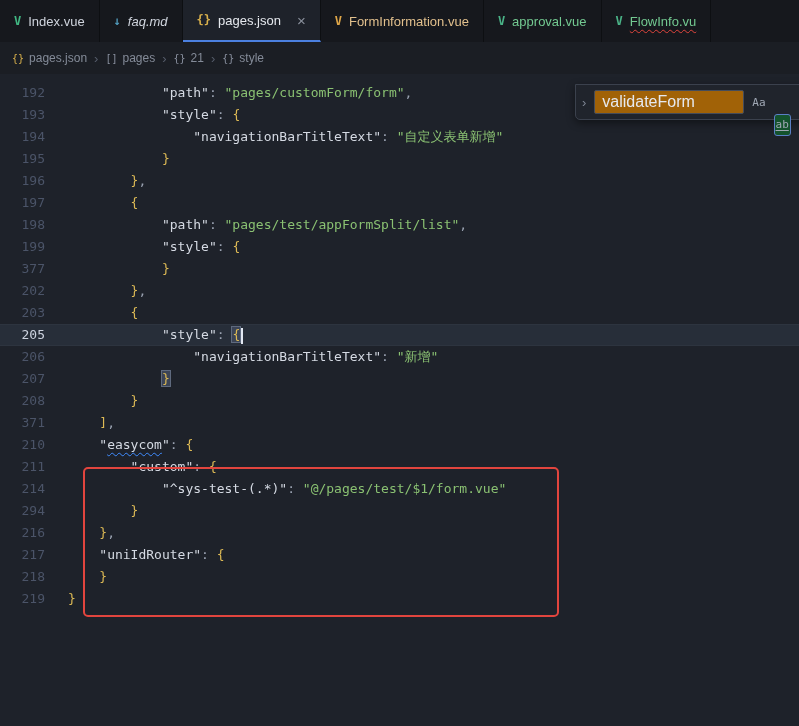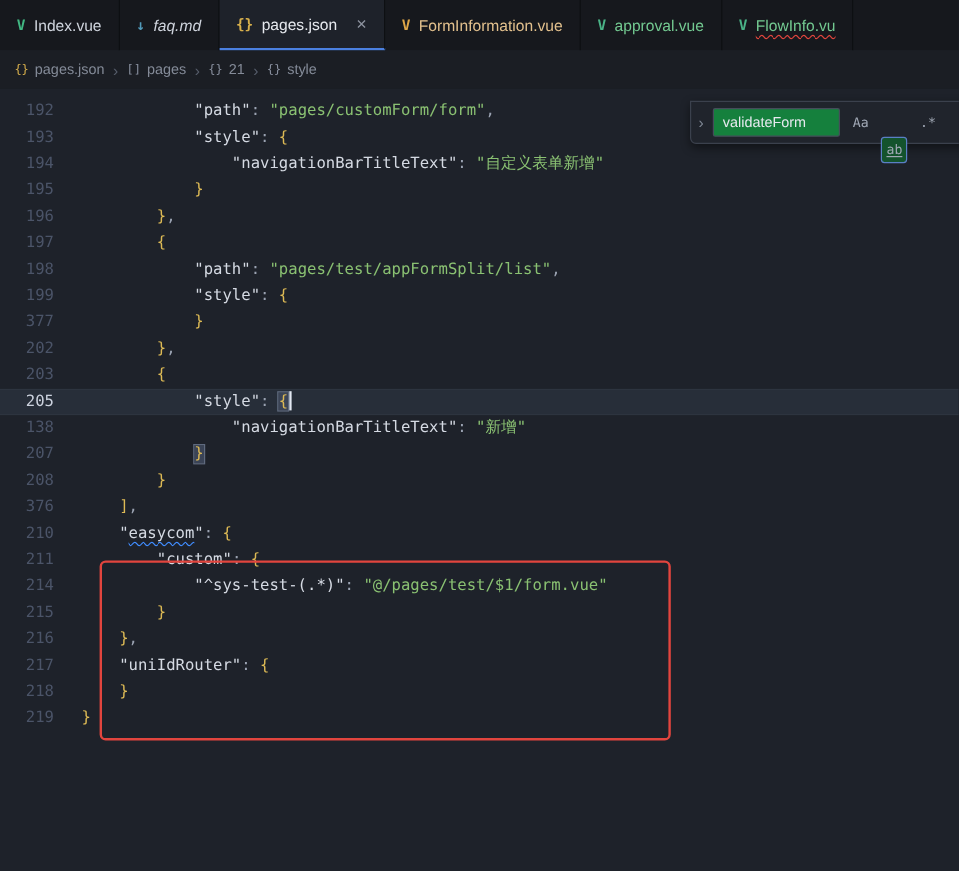--- a/index.html
+++ b/index.html
@@ -62,22 +62,22 @@
   .blame { color:#636b7a; margin-left:44px; }
   
   .find {
     position:absolute; top:84px; left:575px; width:245px; height:36px;
     background:#20242c; border:1px solid #3b414d; border-radius:0 0 0 5px;
     display:flex; align-items:center; gap:6px; padding:0 5px 0 4px;
     box-shadow:0 3px 8px rgba(0,0,0,.45); z-index:5;
   }
   .find-chev { color:#7e8694; font-size:13px; padding:0 2px; }
   .find-input {
-    width:106px; height:24px; background:#15803d; border:1px solid #454c5a;
-    color:#e6e9ef; font-size:12px; padding:0 7px; outline:none;
+    width:150px; height:24px; background:#a16207; border:1px solid #454c5a;
+    color:#e6e9ef; font-size:16px; padding:0 7px; outline:none;
     font-family:"Liberation Sans", sans-serif; border-radius:2px;
   }
   .find-opt {
     width:22px; height:22px; display:flex; align-items:center; justify-content:center;
     color:#a0a8b5; font-size:11px; border-radius:3px; border:1px solid transparent;
     font-family:"DejaVu Sans Mono", monospace;
   }
   .find-opt.active { background:#14532d; border-color:#5a7fc5;margin-top:45px; }
   .find-opt.uw { text-decoration:underline; text-underline-offset:2px; }
   
@@ -183,49 +183,49 @@
       </div>
       <div class="code-line">
         <span class="lnum">203</span>
         <span class="ctext"><span class="brace">        {</span></span>
       </div>
       <div class="code-line current">
         <span class="lnum">205</span>
         <span class="ctext"><span class="key">            "style"</span><span class="pun">: </span><span class="brace match">{</span><span class="cursor"></span></span>
       </div>
       <div class="code-line">
-        <span class="lnum">138</span>
+        <span class="lnum">206</span>
         <span class="ctext"><span class="key">                "navigationBarTitleText"</span><span class="pun">: </span><span class="str">"新增"</span></span>
       </div>
       <div class="code-line">
         <span class="lnum">207</span>
         <span class="ctext"><span class="pun">            </span><span class="brace match">}</span></span>
       </div>
       <div class="code-line">
         <span class="lnum">208</span>
         <span class="ctext"><span class="brace">        }</span></span>
       </div>
       <div class="code-line">
-        <span class="lnum">376</span>
+        <span class="lnum">371</span>
         <span class="ctext"><span class="brace">    ]</span><span class="pun">,</span></span>
       </div>
       <div class="code-line">
         <span class="lnum">210</span>
         <span class="ctext"><span class="key">    "</span><span class="key sq">easycom</span><span class="key">"</span><span class="pun">: </span><span class="brace">{</span></span>
       </div>
       <div class="code-line">
         <span class="lnum">211</span>
         <span class="ctext"><span class="key">        "custom"</span><span class="pun">: </span><span class="brace">{</span></span>
       </div>
       <div class="code-line">
         <span class="lnum">214</span>
         <span class="ctext"><span class="key">            "^sys-test-(.*)"</span><span class="pun">: </span><span class="str">"@/pages/test/$1/form.vue"</span></span>
       </div>
       <div class="code-line">
-        <span class="lnum">215</span>
+        <span class="lnum">294</span>
         <span class="ctext"><span class="brace">        }</span></span>
       </div>
       <div class="code-line">
         <span class="lnum">216</span>
         <span class="ctext"><span class="brace">    }</span><span class="pun">,</span></span>
       </div>
       <div class="code-line">
         <span class="lnum">217</span>
         <span class="ctext"><span class="key">    "uniIdRouter"</span><span class="pun">: </span><span class="brace">{</span></span>
       </div>

